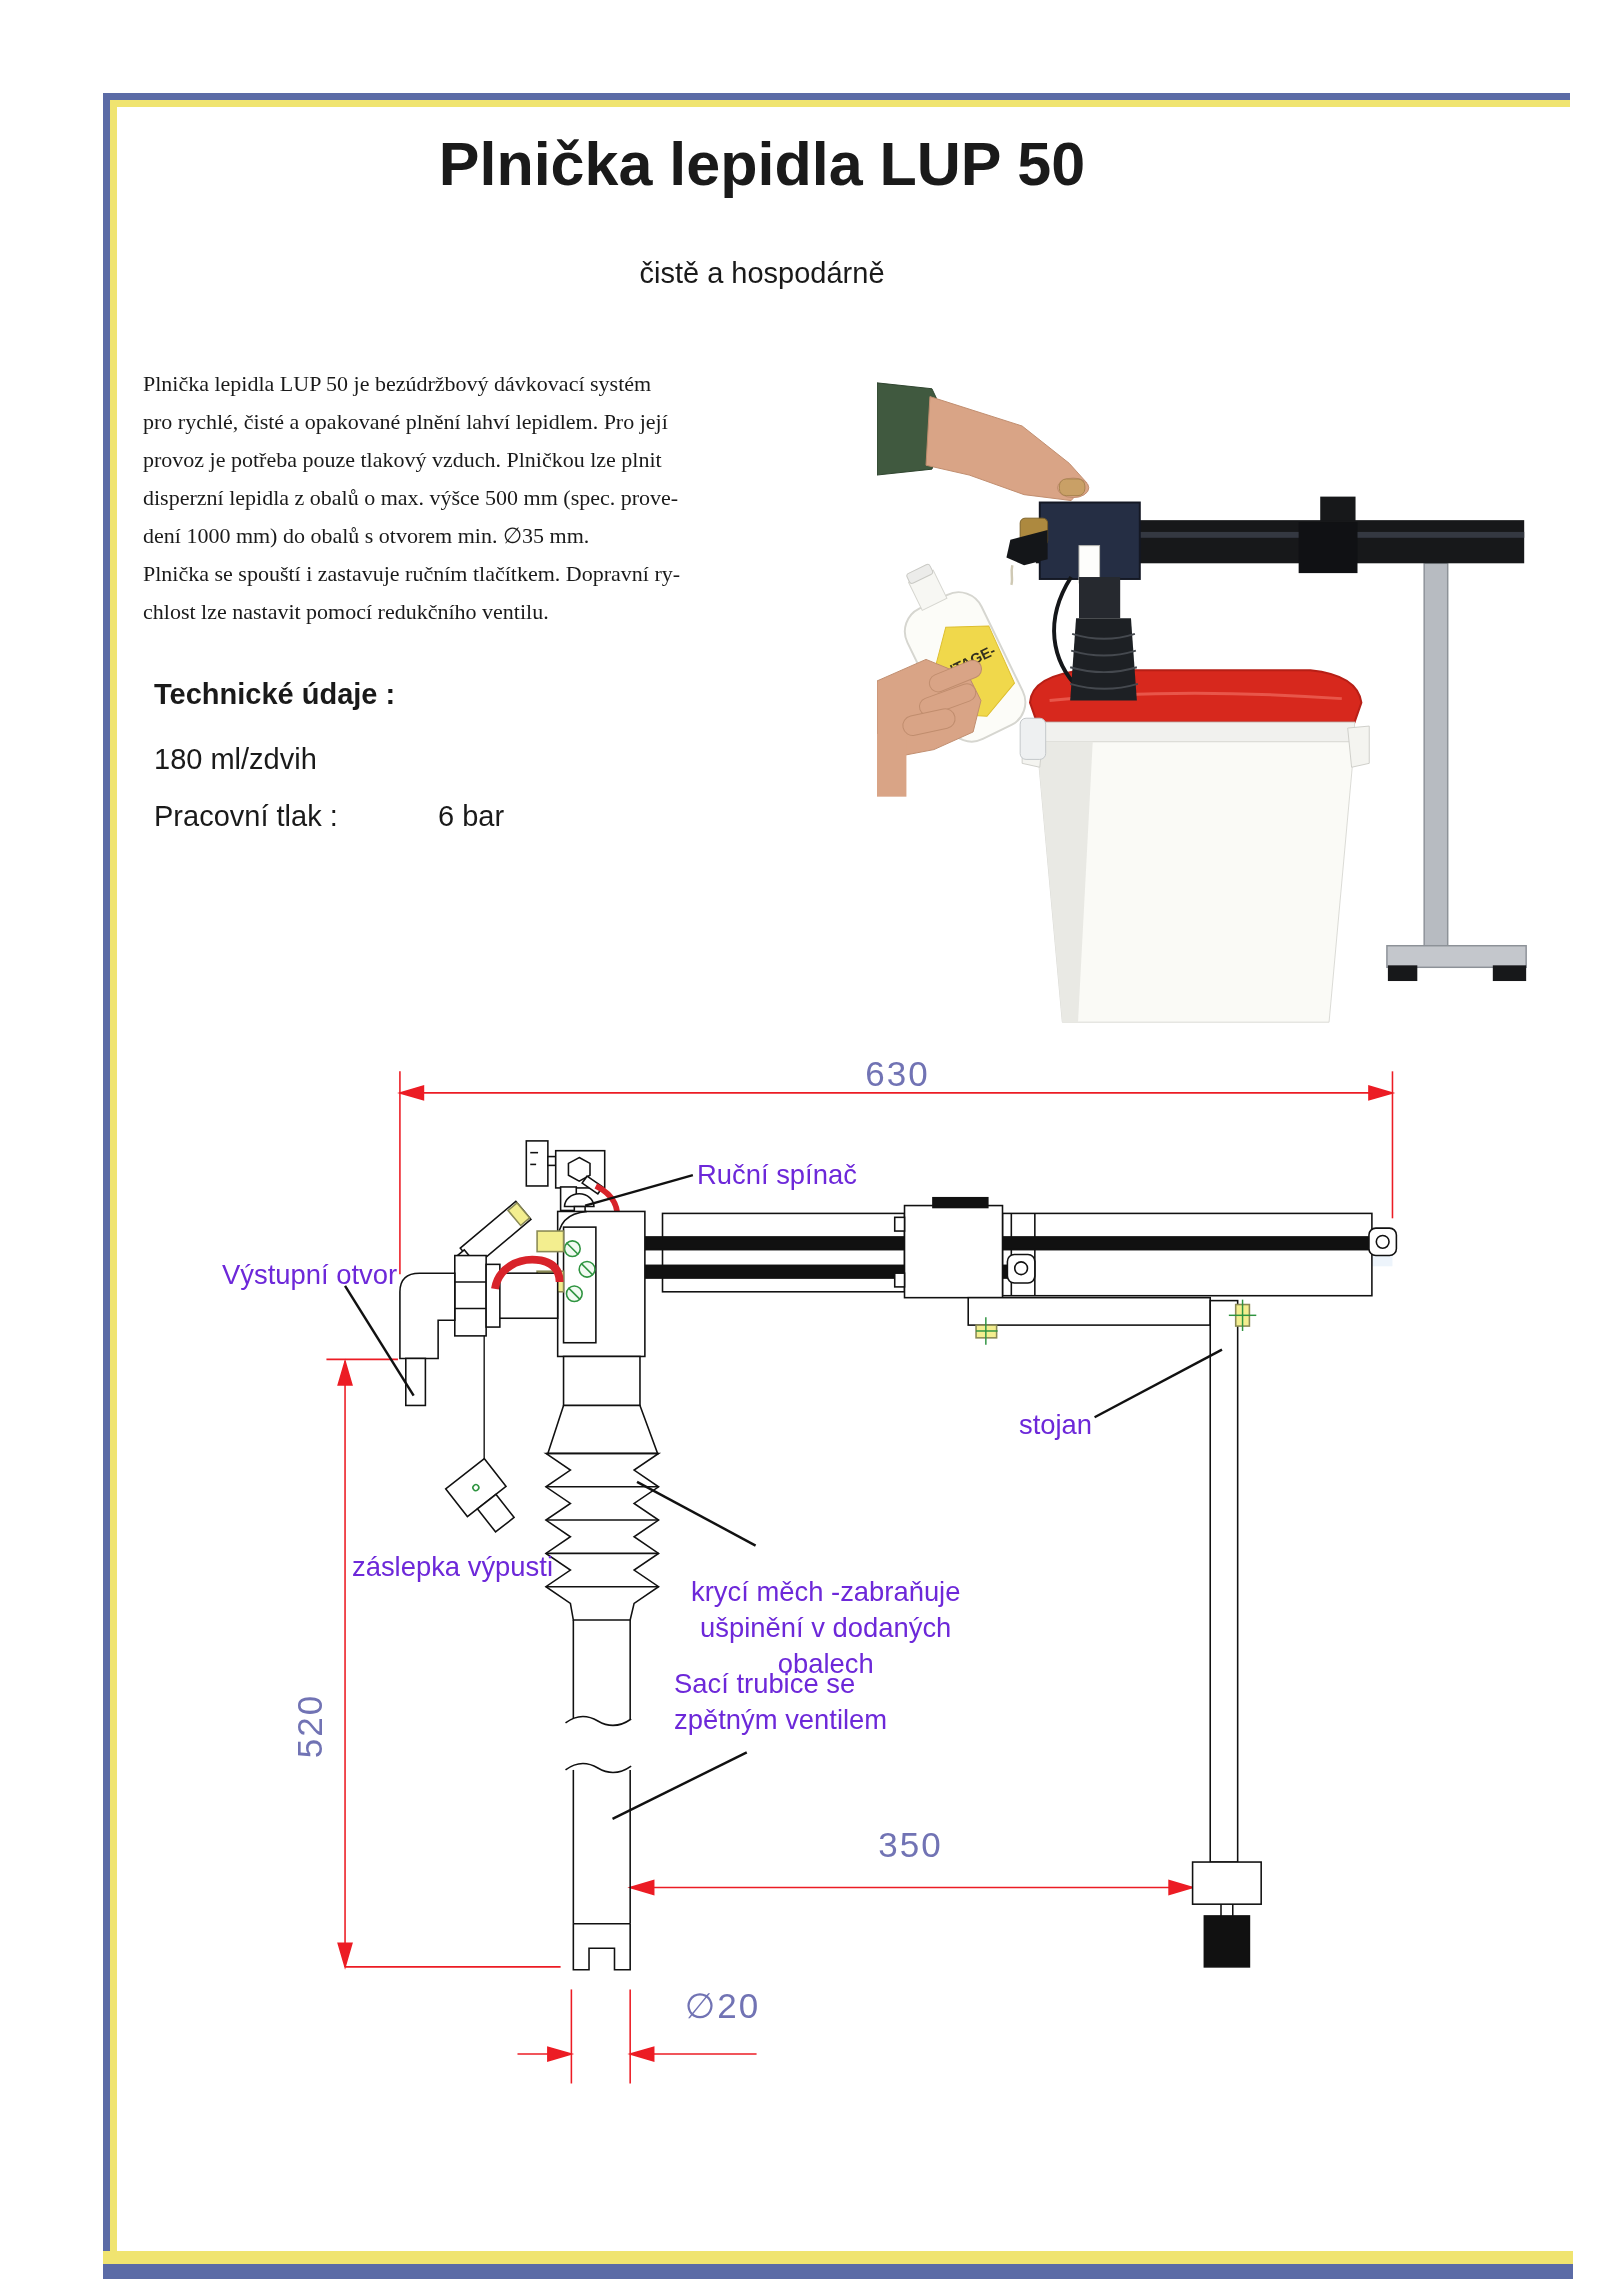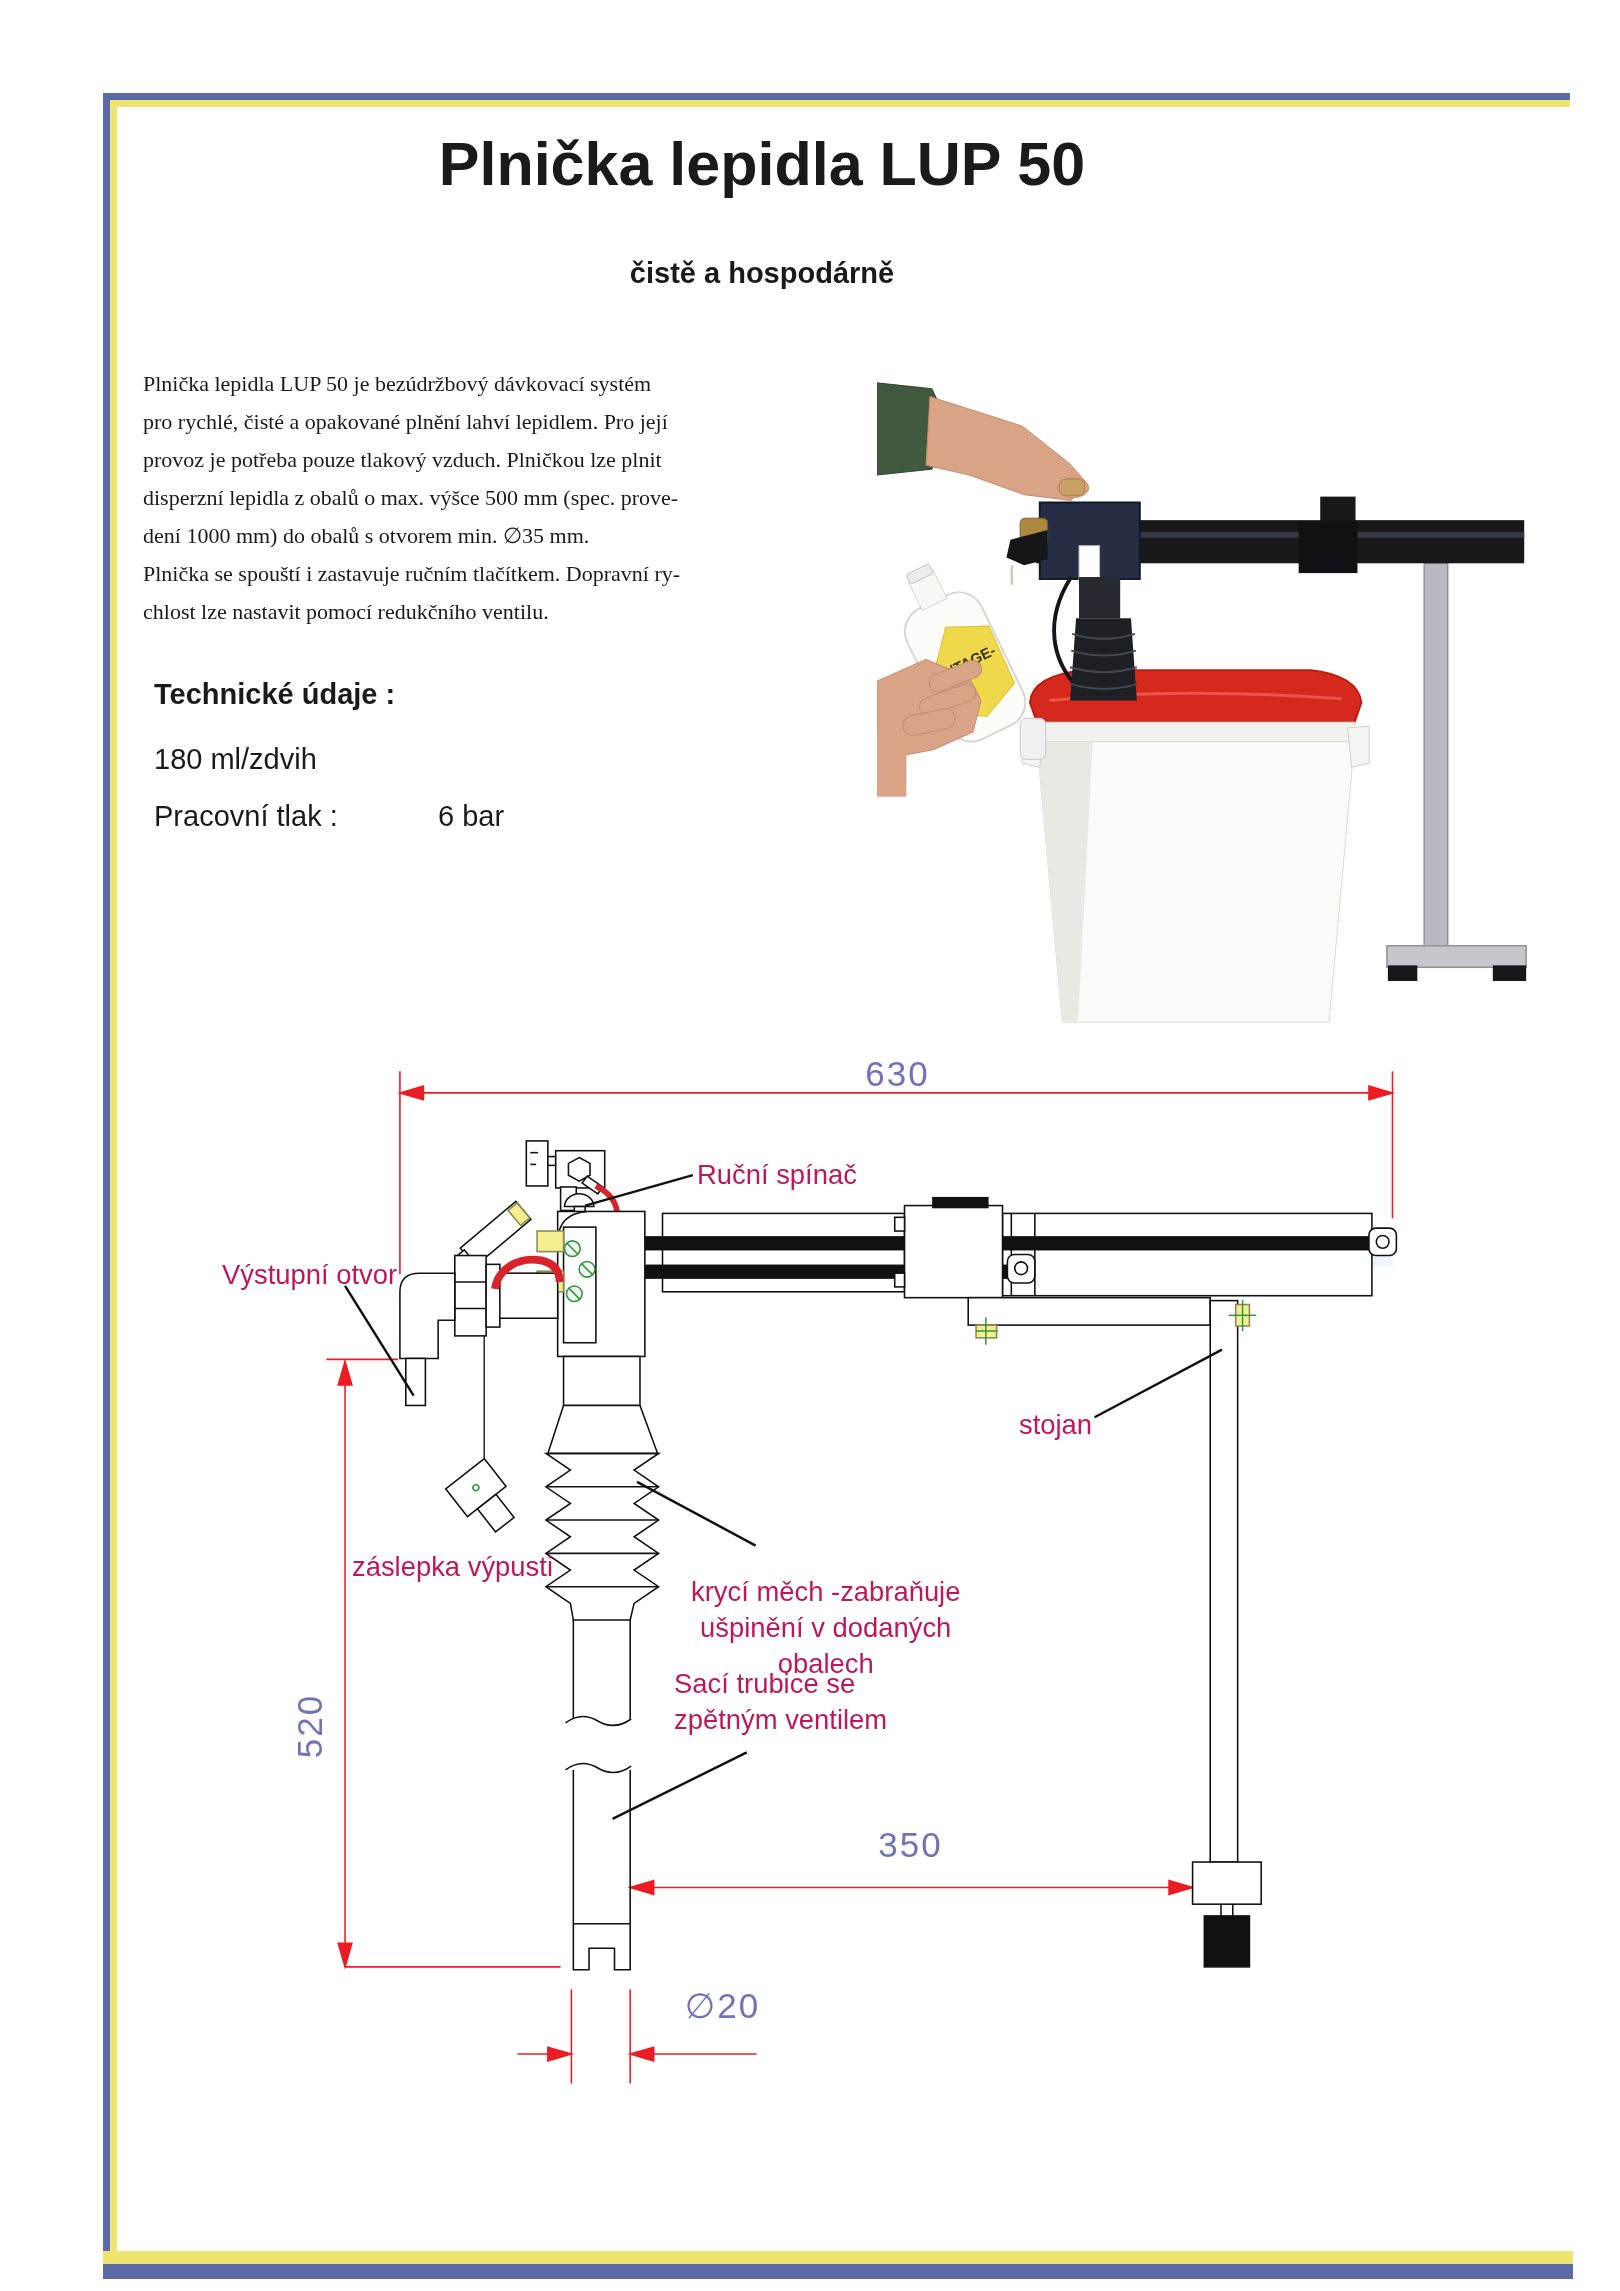--- a/index.html
+++ b/index.html
@@ -4,34 +4,34 @@
 <style>
   html,body{margin:0;padding:0;background:#ffffff;}
   .page{position:relative;width:1620px;height:2292px;background:#fff;overflow:hidden;
         font-family:"Liberation Sans",sans-serif;color:#1a1a1a;}
   .frame{position:absolute;}
   .f-blue{background:#5b6ba6;}
   .f-yellow{background:#f0e470;}
   .title{position:absolute;left:103px;top:129px;width:1318px;text-align:center;
          font-size:61px;font-weight:bold;letter-spacing:0px;}
   .subtitle{position:absolute;left:103px;top:257px;width:1318px;text-align:center;
-         font-size:29px;font-weight:bold;}
+         font-size:29px;font-weight:normal;}
   .preline{white-space:pre-line;}
   .intro{position:absolute;left:143px;top:365px;width:784px;
          font-family:"Liberation Serif",serif;font-size:22px;line-height:38px;}
   .specs{position:absolute;left:154px;top:678px;width:784px;
          font-family:Liberation Sans, sans-serif;font-size:29px;}
   .specs-heading{font-weight:bold;margin-bottom:19.6px;}
   .spec-row{display:flex;align-items:flex-start;}
   .spec-label{width:284px;flex:0 0 284px;line-height:57px;}
   .spec-value{line-height:57px;}
   .photo{position:absolute;left:877px;top:375px;width:657px;height:659px;}
   .diagram{position:absolute;left:147px;top:1039px;width:1323px;height:1068px;}
   .diagram svg{position:absolute;left:0;top:0;}
-  .dlabel{position:absolute;font-size:27.4px;color:#be185d;line-height:36px;}
+  .dlabel{position:absolute;font-size:27.4px;color:#6d28d9;line-height:36px;}
   .dimtext{position:absolute;width:157px;text-align:center;font-size:35px;
            color:#7173b4;letter-spacing:2px;}
   .rot90{transform:rotate(-90deg);}
 </style>
 </head>
 <body>
 
 <div class="page">
 
   <div class="frame f-blue" style="left:103px;top:93px;width:1467px;height:6.9px;"></div>

